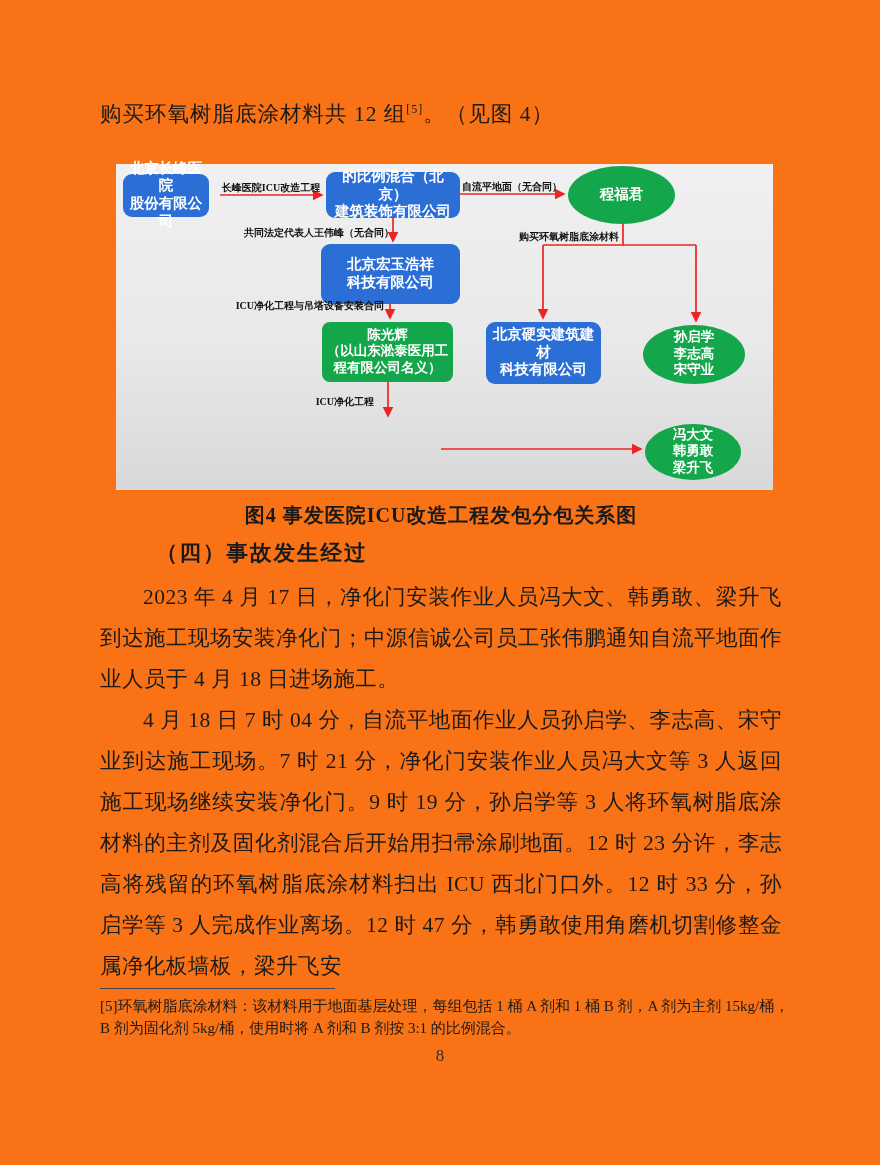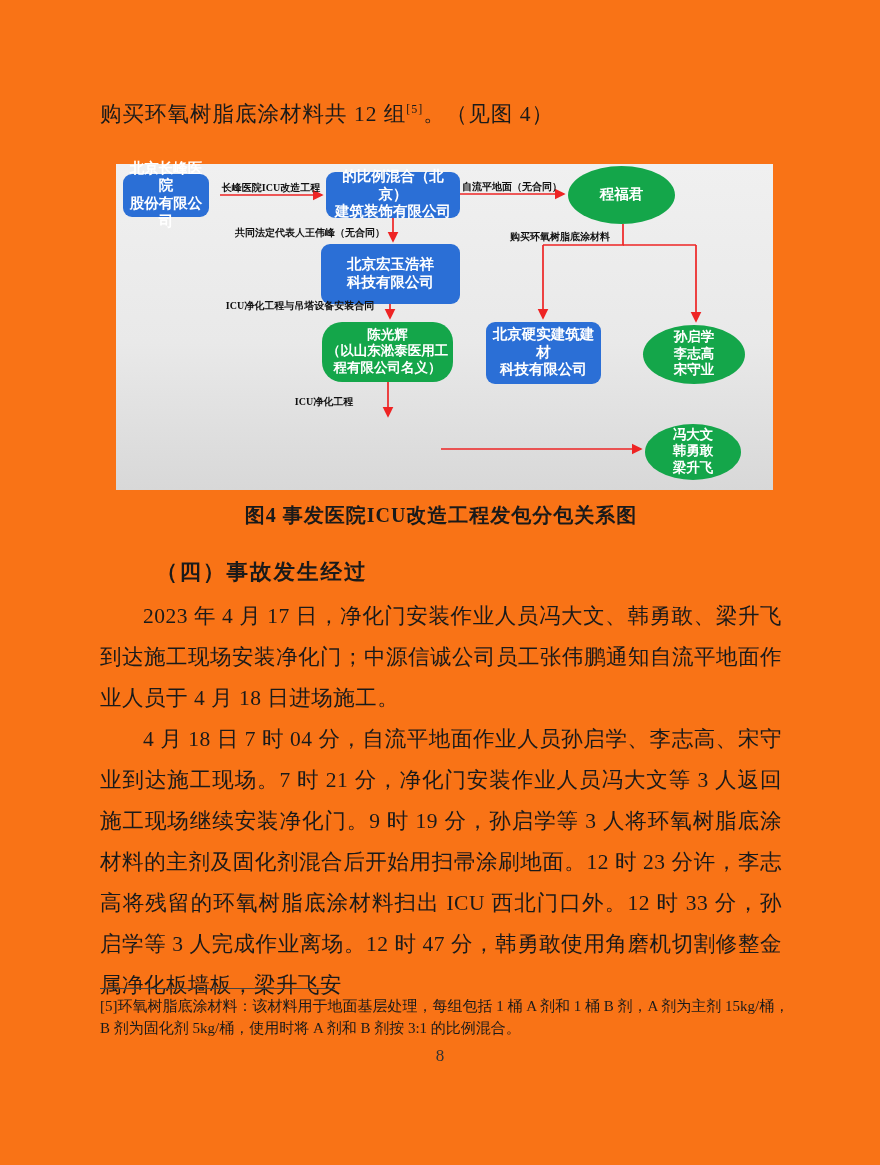--- a/index.html
+++ b/index.html
@@ -18,31 +18,31 @@
   .panel svg{position:absolute; inset:0; width:100%; height:100%;}
   .edge{stroke:var(--arrow-red,#ee2424); stroke-width:1.7; fill:none;}
   .arrowhead{fill:var(--arrow-red,#ee2424);}
   .node{
     position:absolute; display:flex; align-items:center; justify-content:center;
     text-align:center; color:#fff; font-weight:bold; white-space:pre-line;
     font-family:"Liberation Sans","DejaVu Sans",sans-serif;
     font-size:14.5px; line-height:1.22; padding:2px; box-sizing:border-box;
   }
   .node.blue{background:var(--box-blue,#2b6fd6); border-radius:9px;}
-  .node.green-rect{background:var(--node-green,#14a64a); border-radius:20px;}
+  .node.green-rect{background:var(--node-green,#14a64a); border-radius:8px;}
   .node.ellipse{background:var(--node-green,#14a64a); border-radius:50%;}
   .edge-label{
     position:absolute; font-size:10px; font-weight:bold; color:#111;
     white-space:nowrap; font-family:"Liberation Serif","DejaVu Serif",serif;
   }
-  .edge-label.right{text-align:center;}
+  .edge-label.right{text-align:right;}
   .edge-label.center{text-align:center;}
   
   .caption{margin-top:12px; text-align:center; font-size:20px; font-weight:600; letter-spacing:1px;}
-  .heading{margin-top:28px; font-size:21.5px; font-weight:bold; padding-left:56px; letter-spacing:2px;}
+  .heading{margin-top:9px; font-size:21.5px; font-weight:bold; padding-left:56px; letter-spacing:2px;}
   .para{
     margin:0; font-size:21.5px; line-height:41px; text-align:justify;
     text-indent:2em; letter-spacing:0.5px;
   }
   .paras{margin-top:10px;}
   .footnote{
     position:absolute; left:100px; top:988px; width:690px;
     font-size:15px; line-height:22px;
   }
   .footnote-rule{width:235px; border-top:1.5px solid #444; margin-bottom:6px;}

